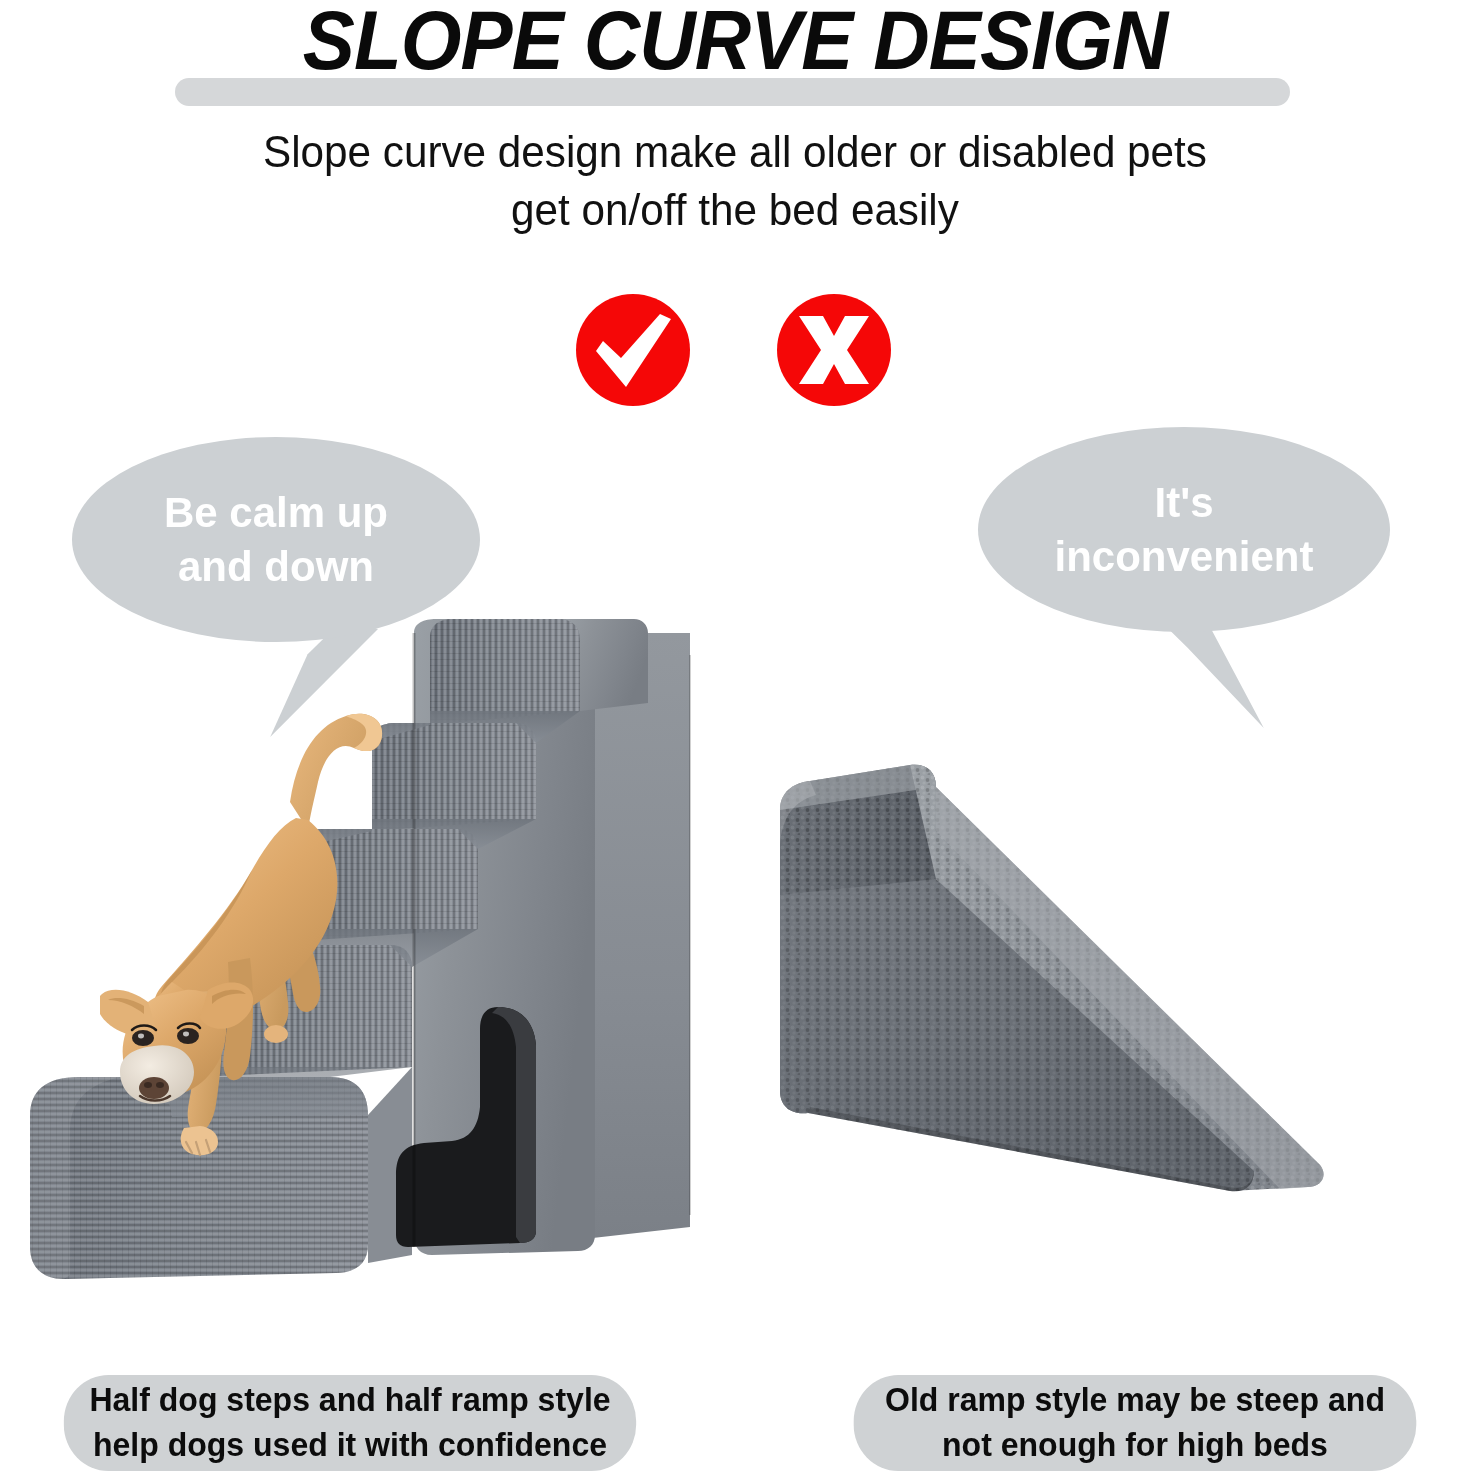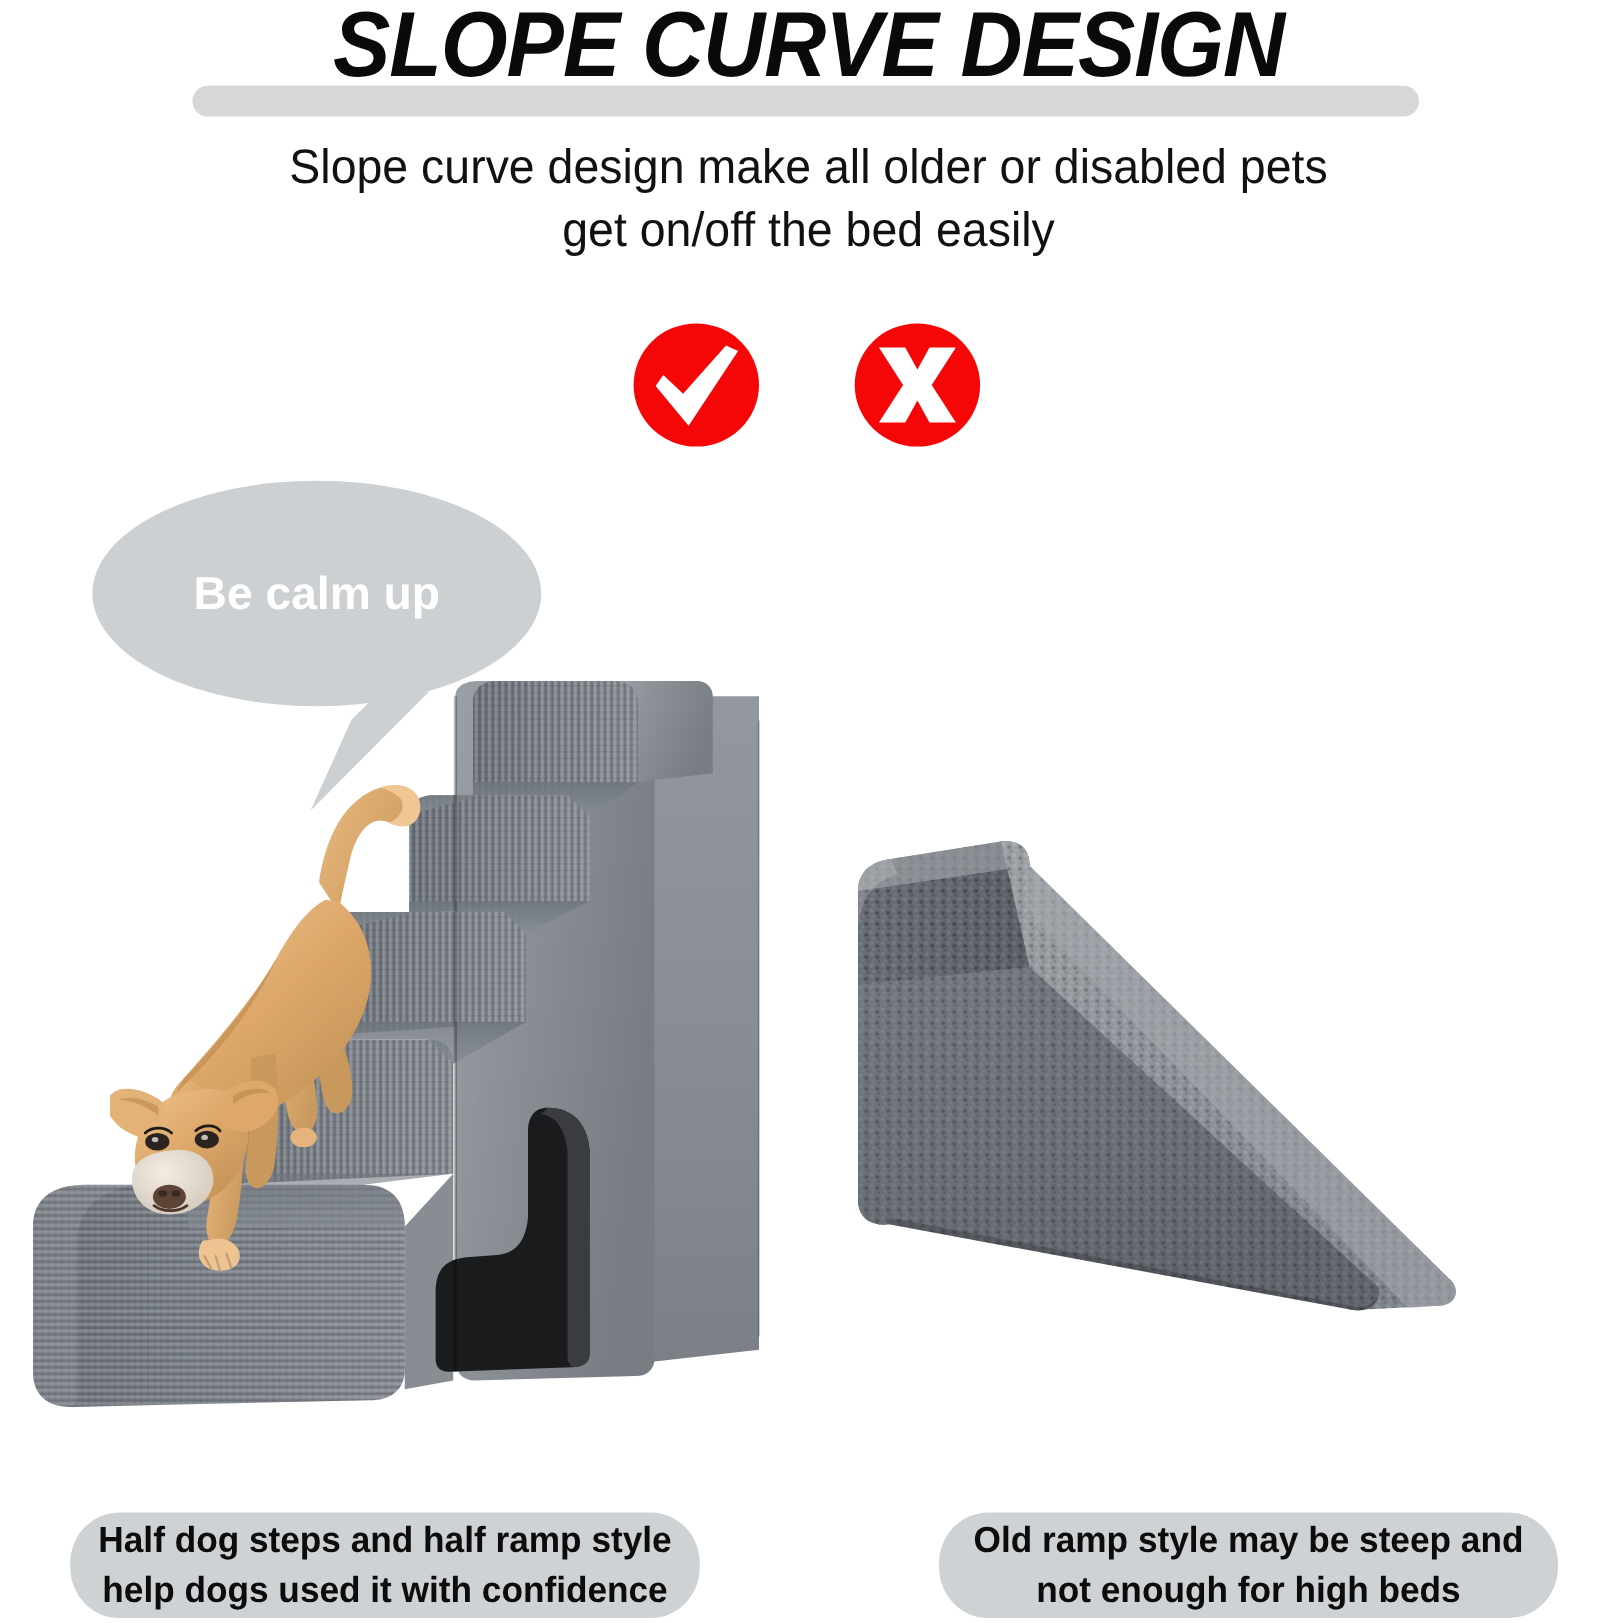--- a/index.html
+++ b/index.html
@@ -52,21 +52,21 @@
   }
   .bubble .tail{position:absolute;}
   .bubble .txt{
     position:absolute;left:0;top:0;width:100%;height:205px;
     display:flex;flex-direction:column;align-items:center;justify-content:center;
     color:#ffffff;font-weight:bold;font-size:42px;line-height:1.28;
     text-align:center;
   }
   .bubble .txt span{display:block;}
 
-  #bubble-left{left:84px;top:437px;width:408px;height:205px;text-decoration:underline;}
+  #bubble-left{left:72px;top:437px;width:408px;height:205px;text-decoration:underline;}
   #bubble-left .tail{
     left:196px;top:185px;width:110px;height:115px;
     background:#ccd0d3;
     clip-path:polygon(66% 0%, 100% 6%, 2% 100%, 36% 28%);
   }
   #bubble-right{left:978px;top:427px;width:412px;height:205px;}
   #bubble-right .tail{
     left:1170px;top:-1px;width:112px;height:118px;
     position:absolute;left:176px;top:183px;
     background:#ccd0d3;
@@ -117,23 +117,32 @@
     <svg viewBox="0 0 114 112">
       <path d="M22 22 L46 22 L57 42 L68 22 L92 22 L70 56 L92 90 L68 90 L57 70 L46 90 L22 90 L44 56 Z" fill="#ffffff"></path>
     </svg>
   </div>
 
   <div class="bubble" id="bubble-left">
     <div class="tail"></div>
     <div class="body"></div>
     <div class="txt">
       <span>Be calm up</span>
+      <span>and down</span>
     </div>
   </div>
 
+  <div class="bubble" id="bubble-right">
+    <div class="tail"></div>
+    <div class="body"></div>
+    <div class="txt">
+      <span>It's</span>
+      <span>inconvenient</span>
+    </div>
+  </div>
 
   <div id="stairs">
     <svg width="720" height="700" viewBox="0 0 720 700">
       <defs>
         <linearGradient id="velvet" x1="0" y1="0" x2="1" y2="0.4">
           <stop offset="0%" stop-color="#9aa0a6"></stop>
           <stop offset="35%" stop-color="#8d9298"></stop>
           <stop offset="75%" stop-color="#80858c"></stop>
           <stop offset="100%" stop-color="#787d84"></stop>
         </linearGradient>

